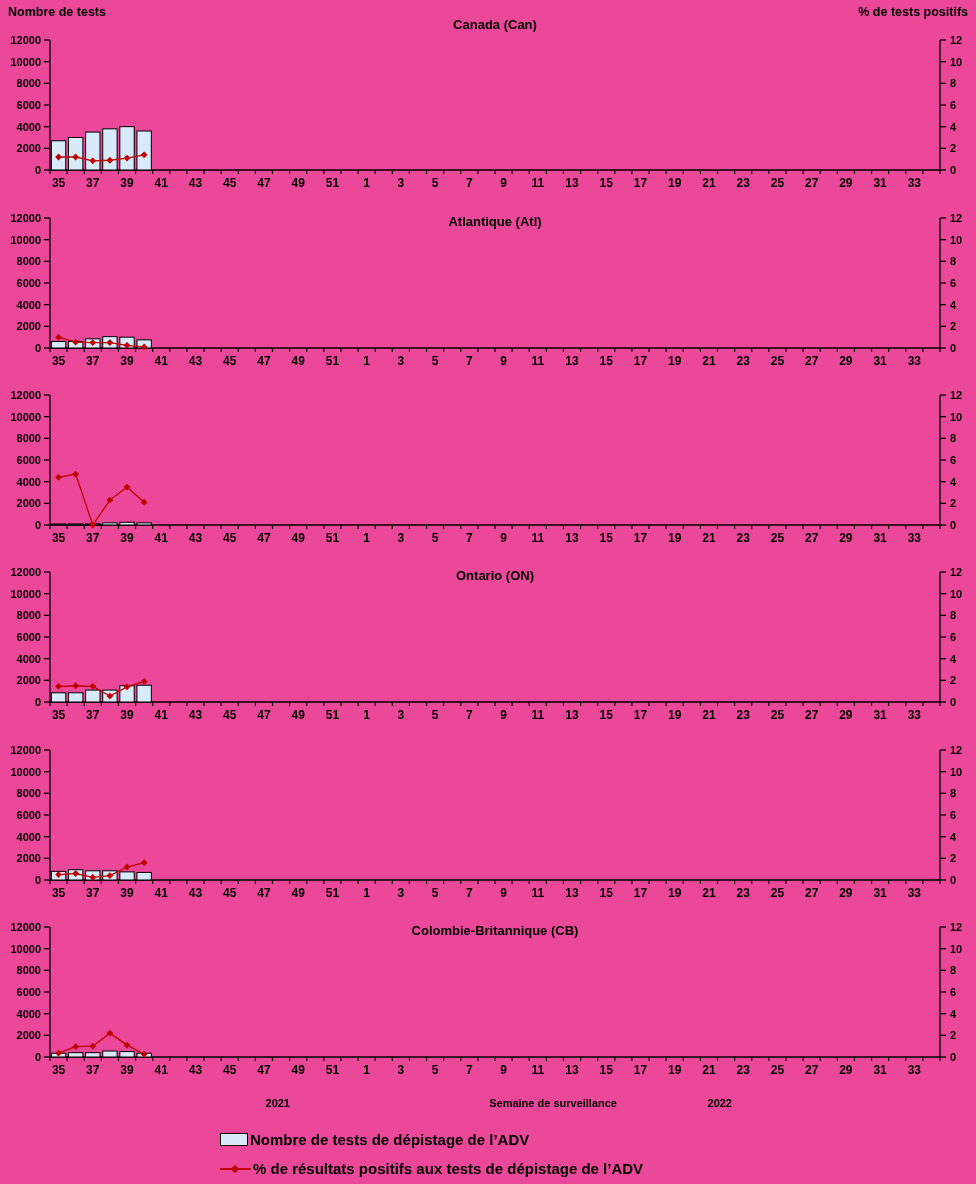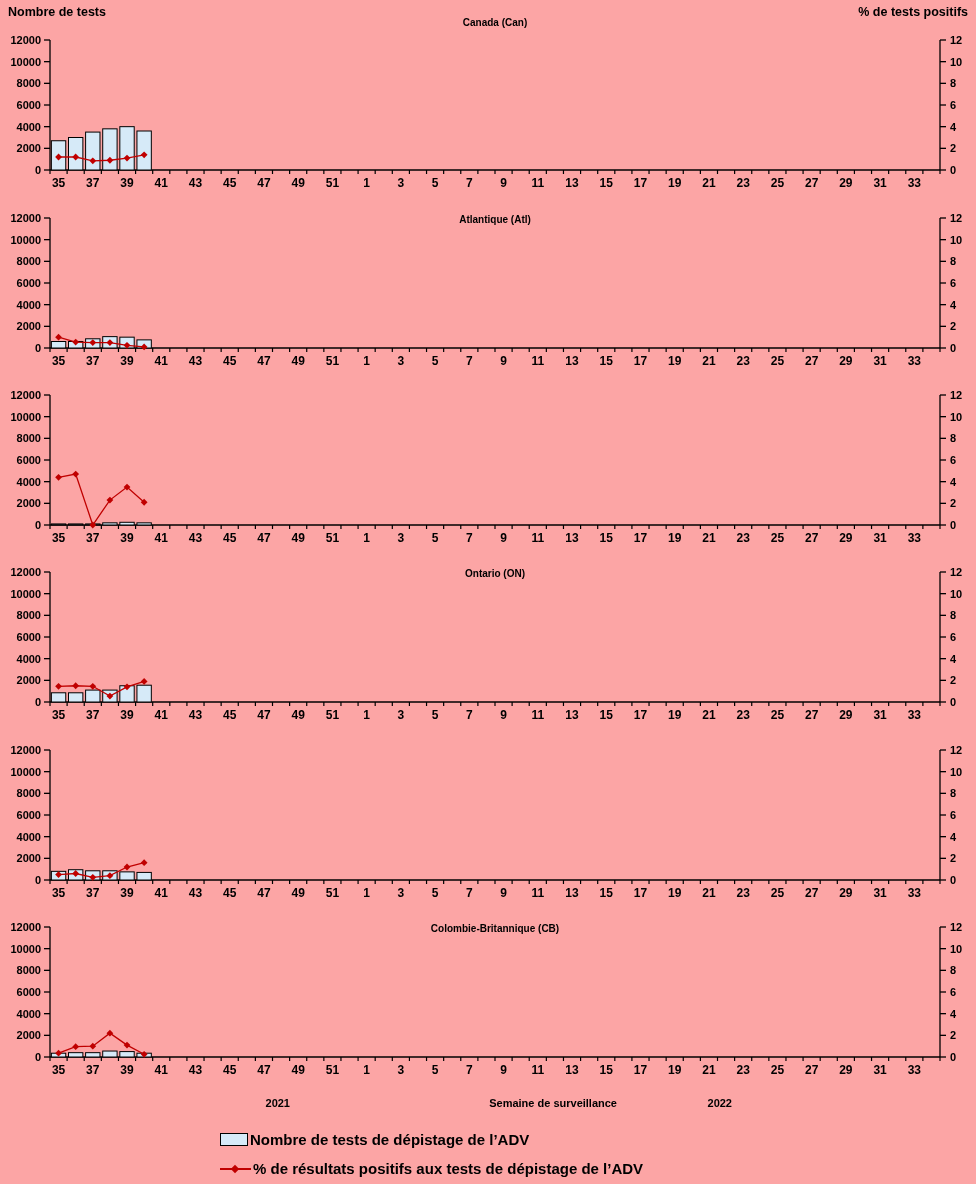--- a/index.html
+++ b/index.html
@@ -1,23 +1,23 @@
 <!DOCTYPE html>
 <html style="--bar-fill: #D6EAF8; --line-color: #C00000;"><head>
 <meta charset="utf-8">
 <style>
   html,body{margin:0;padding:0;background:#fff;}
   .stage{
-    position:relative;width:976px;height:1184px;background:#fca5a5;overflow:hidden;
+    position:relative;width:976px;height:1184px;background:#ec4899;overflow:hidden;
     font-family:"Liberation Sans",sans-serif;font-weight:bold;color:#000;
   }
   .axis-head{position:absolute;top:5px;font-size:12.5px;white-space:nowrap;}
   .axis-head.left{left:8px;}
   .axis-head.right{right:8px;}
-  .panel-title{position:absolute;left:50px;width:890px;text-align:center;font-size:10px;white-space:nowrap;}
+  .panel-title{position:absolute;left:50px;width:890px;text-align:center;font-size:13px;white-space:nowrap;}
   #chartsvg{position:absolute;left:0;top:0;}
   .footer-lbl{position:absolute;font-size:11px;text-align:right;white-space:nowrap;}
   .legend-row{position:absolute;left:220px;display:flex;align-items:center;font-size:15px;white-space:nowrap;}
   .lswatch{width:26px;height:11px;background:var(--bar-fill,#D6EAF8);border:1px solid #000;display:inline-block;margin-right:2px;}
   .lmark{position:relative;width:31px;height:12px;display:inline-block;margin-right:2px;}
   .lmark::before{content:"";position:absolute;left:0;right:0;top:5px;border-top:2px solid var(--line-color,#C00000);}
   .lmark::after{content:"";position:absolute;left:12px;top:3px;width:6px;height:6px;background:var(--line-color,#C00000);transform:rotate(45deg);}
 </style>
 </head>
 <body>

